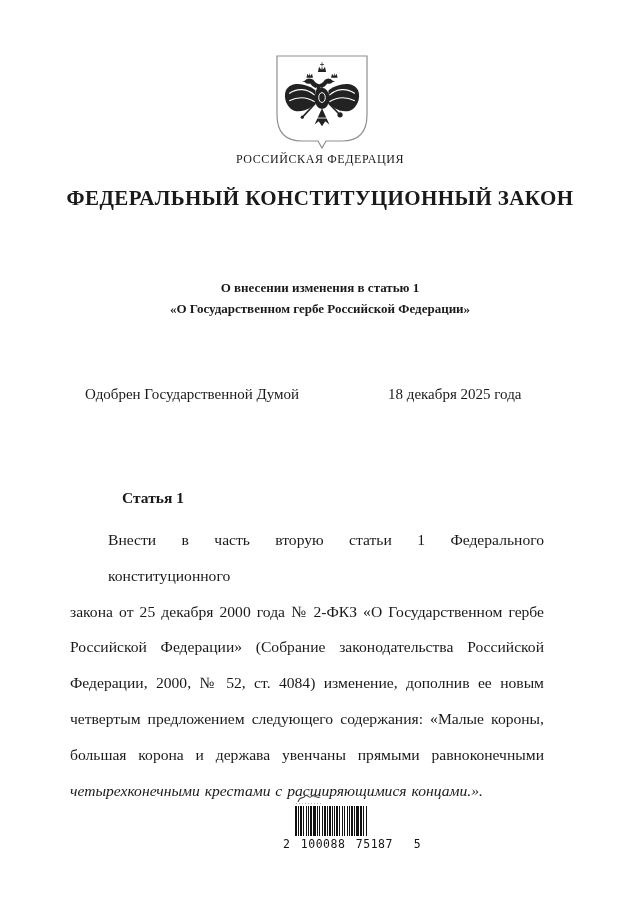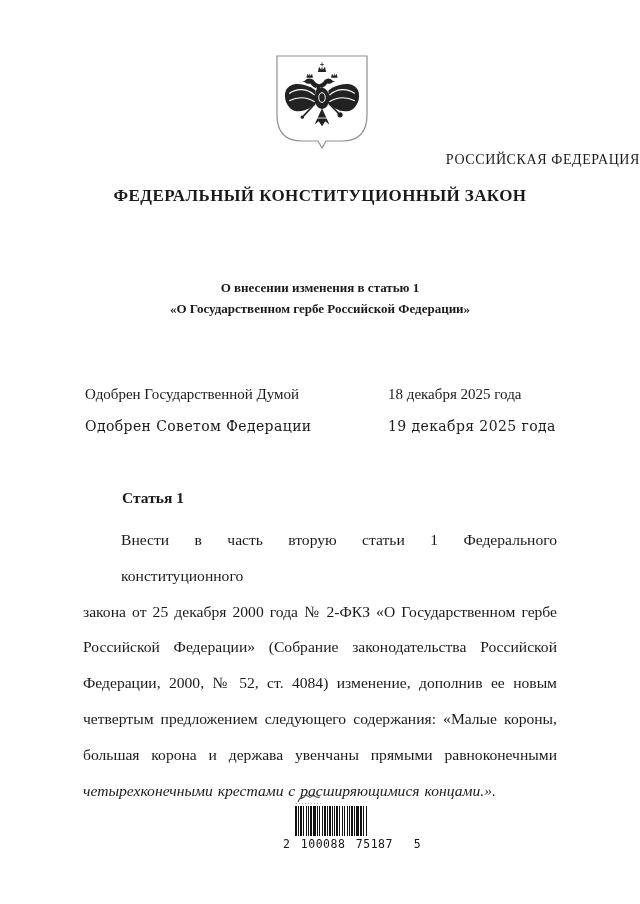--- a/index.html
+++ b/index.html
@@ -8,37 +8,37 @@
     width:640px;height:904px;
     background:#ffffff;
     font-family:"Liberation Serif", serif;
     color:#1a1a1a;
     overflow:hidden;
   }
   
   .emblem-box{position:absolute;left:276px;top:55px;width:92px;height:95px;}
   .emblem-box svg{display:block;}
   
-  .country{position:absolute;left:0;top:152px;width:640px;text-align:right;
-    font-size:14px;letter-spacing:0.6px;}
+  .country{position:absolute;left:0;top:152px;width:640px;text-align:center;
+    font-size:12px;letter-spacing:0.6px;}
   .doctype{position:absolute;left:0;top:186px;width:640px;text-align:center;
-    font-size:17px;font-weight:bold;letter-spacing:0.4px;}
+    font-size:21px;font-weight:bold;letter-spacing:0.4px;}
   .law-title{position:absolute;left:70px;top:277px;width:500px;text-align:center;
     font-size:13px;font-weight:bold;line-height:21px;}
   
   .approval-row{position:absolute;left:0;width:640px;height:20px;font-size:15px;}
   .approval-row .who{position:absolute;left:85px;top:0;}
   .approval-row .when{position:absolute;left:388px;top:0;text-align:right;}
   .row-duma{top:386px;}
   .row-sovfed{top:418px;}
   .row-sovfed .who,.row-sovfed .when{
     font-family:"DejaVu Serif", serif;font-size:14px;letter-spacing:0.4px;}
   
   .article-heading{position:absolute;left:122px;top:489px;font-size:15.5px;font-weight:bold;}
-  .body-text{position:absolute;left:83px;top:522px;width:474px;
+  .body-text{position:absolute;left:70px;top:522px;width:474px;
     font-size:15.6px;line-height:35.8px;word-spacing:1px;}
   .body-text .jline{text-align:justify;text-align-last:justify;}
   .body-text .indent{padding-left:38px;}
   .body-text .lline{text-align:left;font-style:italic;}
   
   .barcode-wrap{position:absolute;left:283px;top:792px;width:100px;text-align:center;}
   .squiggle{display:block;margin:0 auto 1px 12px;}
   .bars{width:76px;height:30px;margin:0 auto;display:flex;align-items:stretch;}
   .bars span{display:block;height:100%;}
   .digits{margin-top:1px;font-family:"DejaVu Sans Mono", monospace;
@@ -90,24 +90,20 @@
   <div class="doctype">ФЕДЕРАЛЬНЫЙ КОНСТИТУЦИОННЫЙ ЗАКОН</div>
 
   <div class="law-title">
     <div>О внесении изменения в статью 1</div>
     <div>«О Государственном гербе Российской Федерации»</div>
   </div>
 
   <div class="approval-row row-duma">
     <span class="who">Одобрен Государственной Думой</span>
     <span class="when">18 декабря 2025 года</span>
-  </div>
-  <div class="approval-row row-sovfed">
-    <span class="who">Одобрен Советом Федерации</span>
-    <span class="when">19 декабря 2025 года</span>
   </div>
 
   <div class="article-heading">Статья 1</div>
 
   <div class="body-text">
     <div class="jline indent">Внести в часть вторую статьи 1 Федерального конституционного</div>
     <div class="jline">закона от 25 декабря 2000 года № 2-ФКЗ «О Государственном гербе</div>
     <div class="jline">Российской Федерации» (Собрание законодательства Российской</div>
     <div class="jline">Федерации, 2000, № 52, ст. 4084)  изменение, дополнив ее новым</div>
     <div class="jline">четвертым предложением следующего содержания: «Малые короны,</div>

